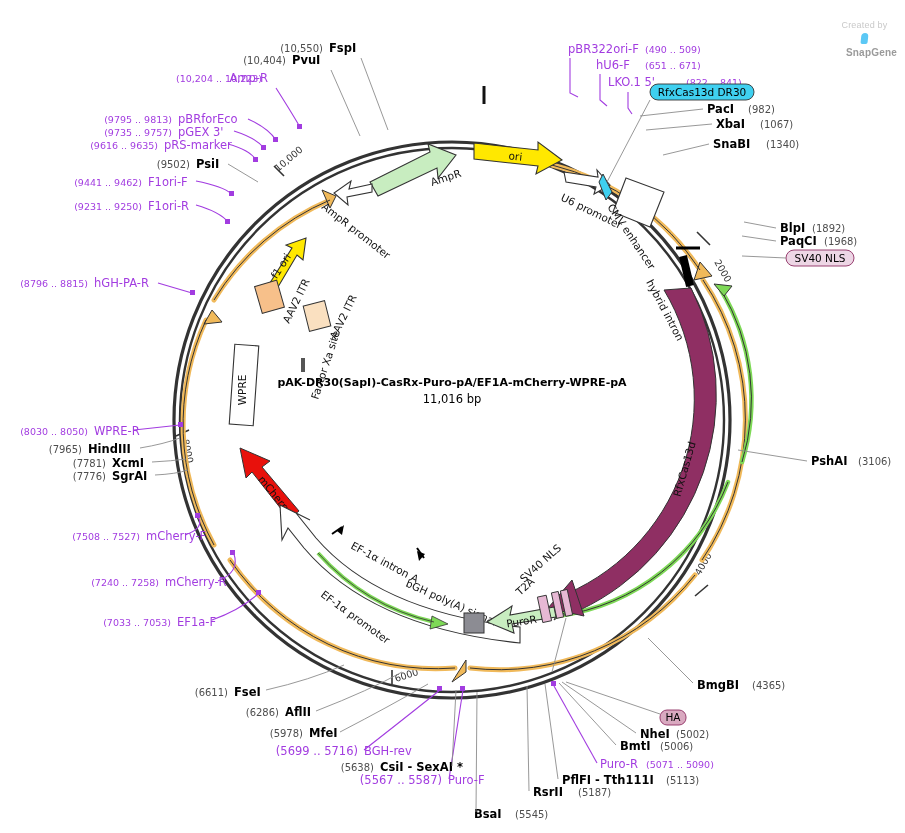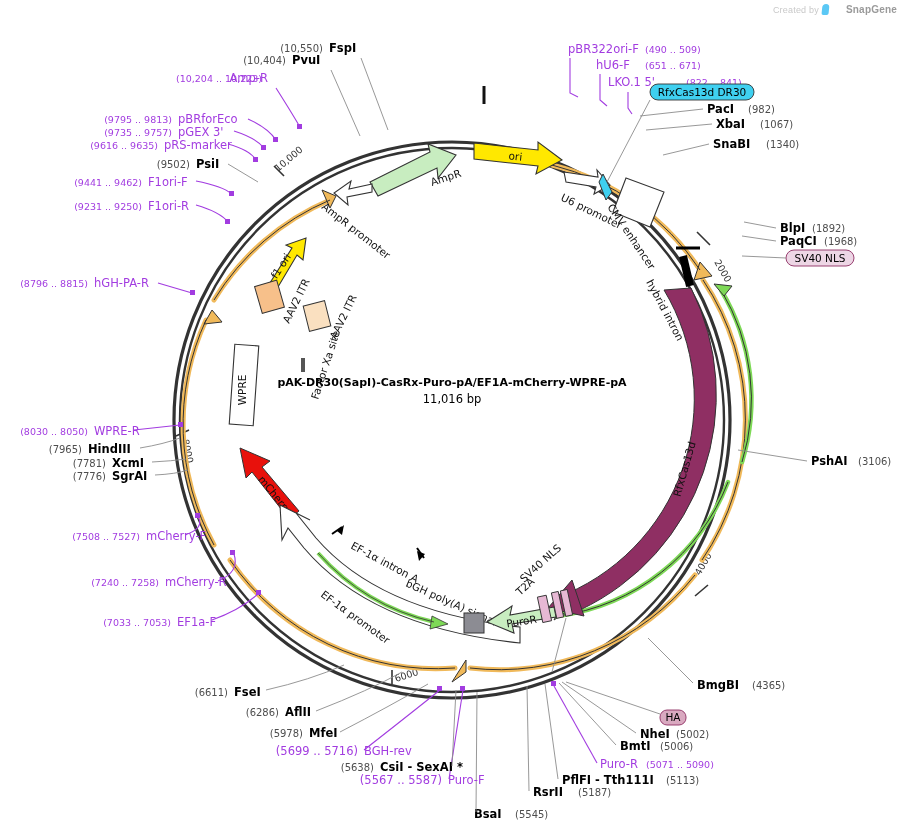--- a/index.html
+++ b/index.html
@@ -1,21 +1,21 @@
 <!DOCTYPE html>
 <html><head>
 <meta charset="utf-8">
 <style>
   html,body{margin:0;padding:0;background:#fff;}
   body{width:905px;height:833px;position:relative;overflow:hidden;
        font-family:"DejaVu Sans","Liberation Sans",sans-serif;color:#1a1a1a;}
   #map{position:absolute;inset:0;}
-  .credit{position:absolute;right:8px;top:4px;font-size:9px;color:#c9c9c9;
+  .credit{position:absolute;right:8px;top:20px;font-size:9px;color:#c9c9c9;
           font-family:"Liberation Sans",sans-serif;letter-spacing:.2px;
-          display:flex;align-items:center;gap:3px;}
+          display:flex;align-items:center;gap:3px;flex-direction:column;}
   .credit .sg{color:#9a9a9a;font-weight:bold;font-size:10px;margin-left:14px;}
   .credit .logo{display:inline-block;width:7px;height:11px;background:#5bc8f5;
                 border-radius:4px 4px 2px 2px;transform:skewX(-6deg);}
   svg{display:block;}
   text{font-family:"DejaVu Sans","Liberation Sans",sans-serif;}
   .enz{font-size:11.5px;font-weight:bold;fill:#000;}
   .pos{font-size:10px;fill:#4d4d4d;}
   .prim{font-size:11.5px;fill:#a23ce0;}
   .primpos{font-size:9.5px;fill:#a23ce0;}
   .feat{font-size:10.5px;fill:#111;}

